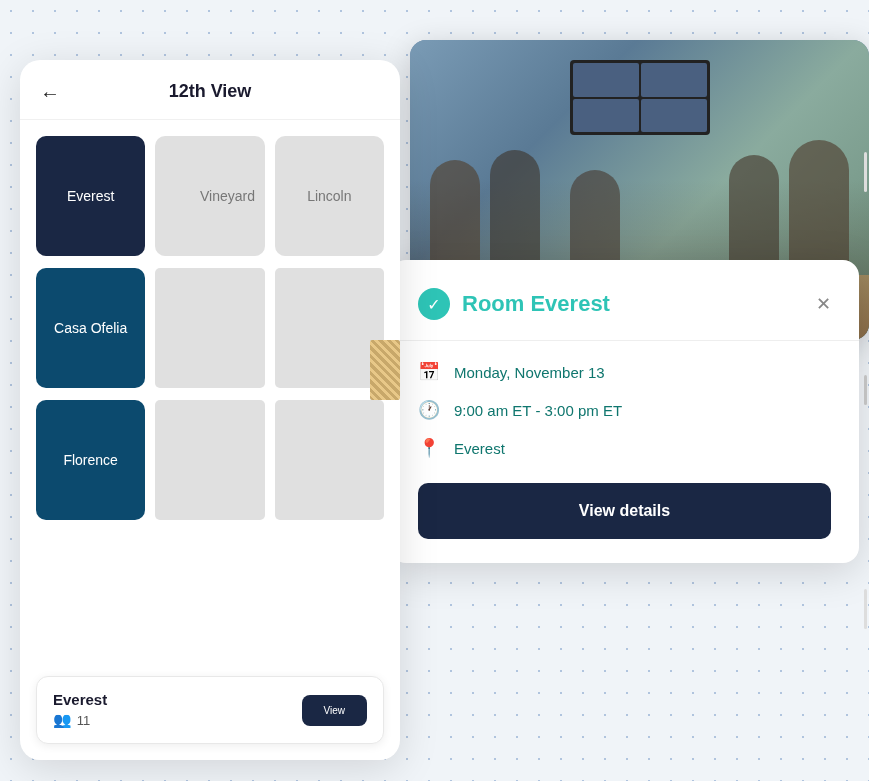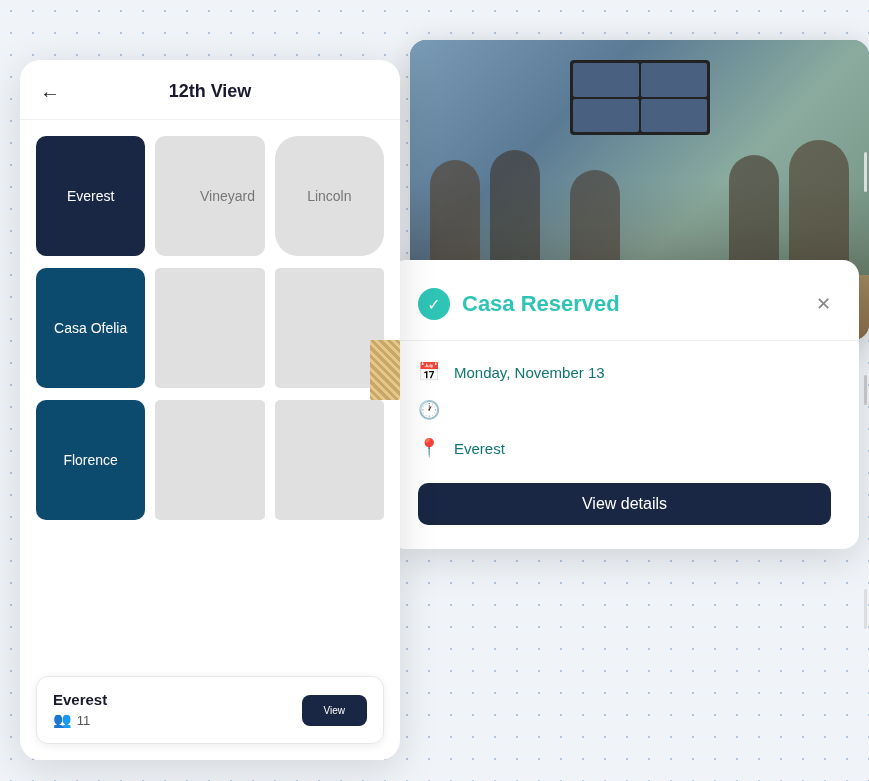--- a/index.html
+++ b/index.html
@@ -298,23 +298,23 @@
       font-size: 15px;
       color: #0f766e;
     }
 
     .view-details-btn {
       width: 100%;
       background: #1a2744;
       color: #fff;
       border: none;
       border-radius: 10px;
-      padding: 12px;
+      padding: 19px;
       font-size: 16px;
-      font-weight: 400;
+      font-weight: 700;
       cursor: pointer;
     }
 
     
     .stripe-connector {
       position: absolute;
       top: 340px;
       left: 370px;
       width: 30px;
       height: 60px;
@@ -344,21 +344,21 @@
 
     <div class="rooms-grid">
 
       <div class="room-row">
         <div class="room-card dark-navy">
           <span>Everest</span>
         </div>
         <div class="room-card" style="background:#e0e0e0; color:#777;padding-left:43px;">
           <span>Vineyard</span>
         </div>
-        <div class="room-card" style="background:#e0e0e0; color:#777;border-radius:23px;">
+        <div class="room-card" style="background:#e0e0e0; color:#777;">
           <span>Lincoln</span>
         </div>
       </div>
 
       <div class="room-row">
         <div class="room-card teal">
           <span>Casa Ofelia</span>
         </div>
         <div class="placeholder-cell">
           <div class="mini-grid">
@@ -453,33 +453,34 @@
         <div style="position:absolute;bottom:60px;right:20px;width:60px;height:140px;background:rgba(75,55,40,0.6);border-radius:30px 30px 0 0;"></div>
         <div style="position:absolute;bottom:60px;right:90px;width:50px;height:125px;background:rgba(65,50,38,0.6);border-radius:25px 25px 0 0;"></div>
 
         <div style="position:absolute;bottom:0;left:0;right:0;height:65px;background:linear-gradient(to bottom, rgba(180,140,90,0.7), rgba(150,110,70,0.8));"></div>
       </div>
     </div>
 
     <div class="reservation-card">
       <div class="reservation-header">
         <div class="check-icon">✓</div>
-        <span class="reservation-title">Casa Reserved</span>
+        <span class="reservation-title">Room Everest</span>
         <button class="close-btn">✕</button>
       </div>
 
       <div class="divider"></div>
 
       <div class="reservation-details">
         <div class="detail-row">
           <span class="detail-icon">📅</span>
           <span class="detail-text">Monday, November 13</span>
         </div>
         <div class="detail-row">
           <span class="detail-icon">🕐</span>
+          <span class="detail-text">9:00 am ET - 3:00 pm ET</span>
         </div>
         <div class="detail-row">
           <span class="detail-icon">📍</span>
           <span class="detail-text">Everest</span>
         </div>
       </div>
 
       <button class="view-details-btn">View details</button>
     </div>
 

